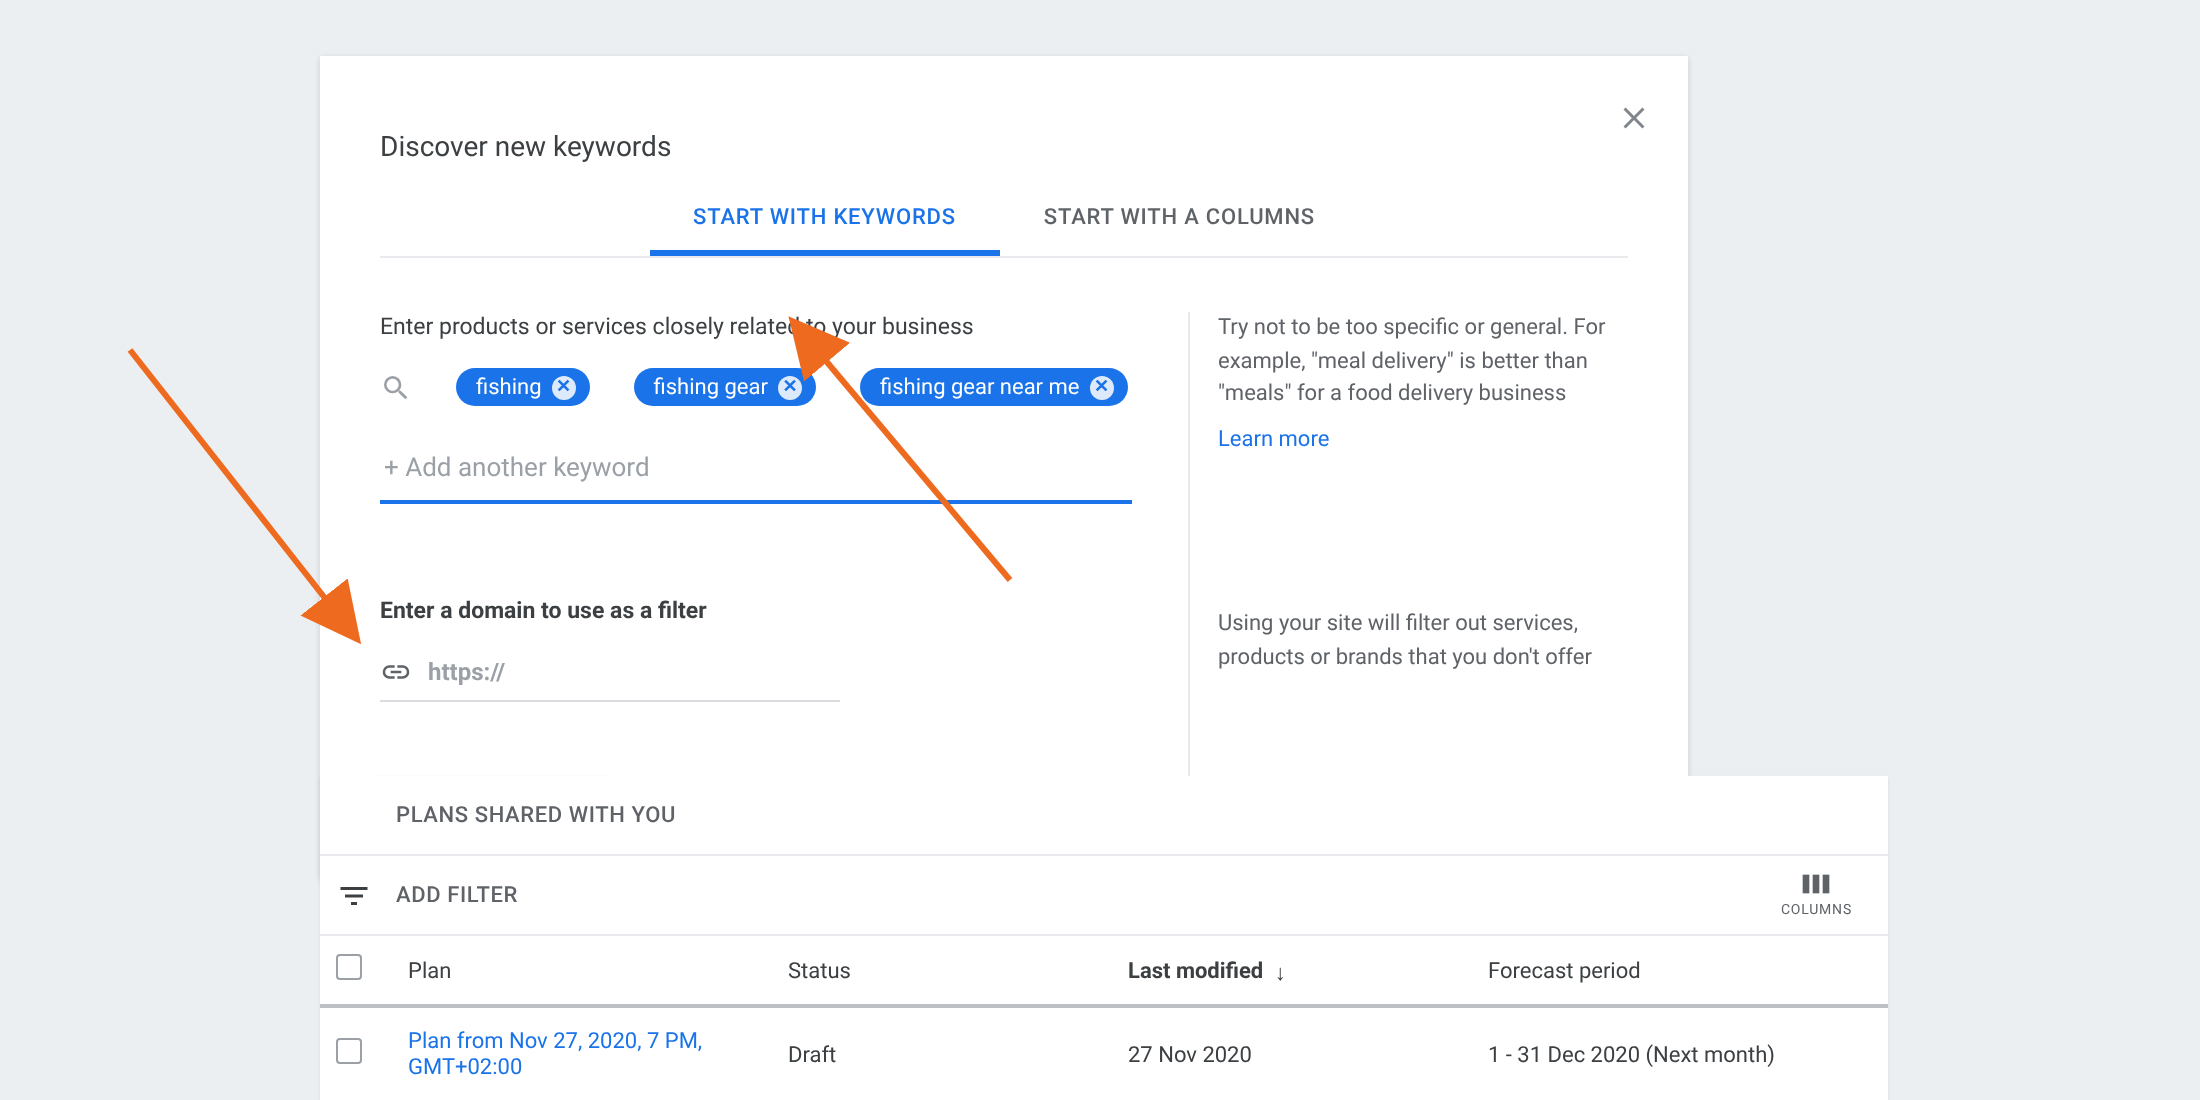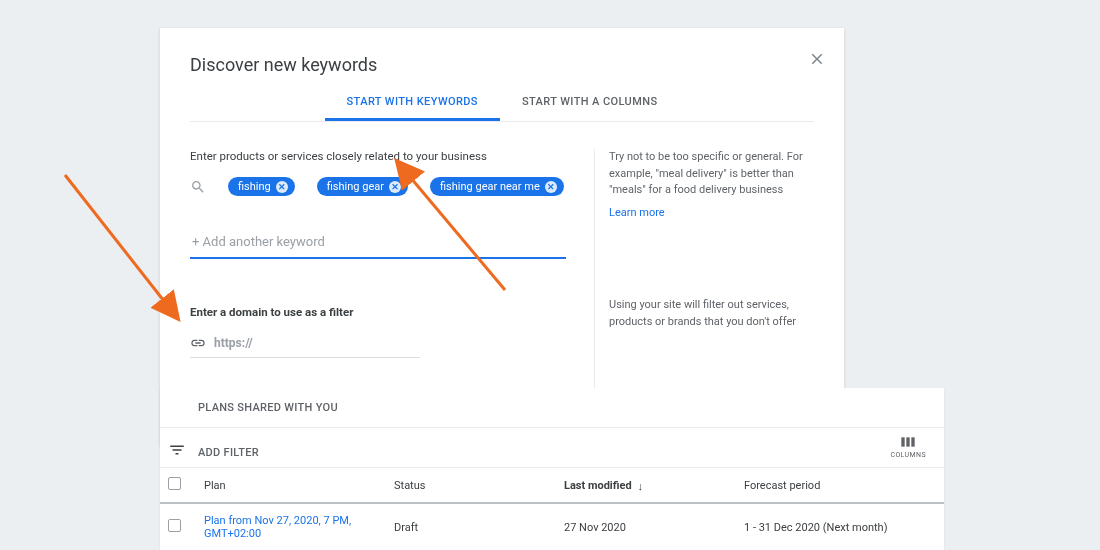--- a/index.html
+++ b/index.html
@@ -14,21 +14,21 @@
     color: #3c4043;
   }
   .dialog {
     position: absolute;
     left: 160px; top: 28px;
     width: 684px;
     background: #fff;
     box-shadow: 0 1px 3px rgba(0,0,0,0.15);
     padding: 26px 30px 18px 30px;
   }
-  .dialog-title { font-size: 18px; font-weight: 400; color: #3c4043; margin-bottom: 10px;}
+  .dialog-title { font-size: 14px; font-weight: 400; color: #3c4043; margin-bottom: 10px; margin-top: 12px;}
   .close-icon {
     position: absolute;
     right: 18px; top: 22px;
     width: 18px; height: 18px;
     color: #80868b; cursor: pointer;
   }
   .tabs-row {
     display: flex; gap: 0;
     border-bottom: 1px solid #e8eaed;
     margin-bottom: 27px;
@@ -61,21 +61,21 @@
     background: #1a73e8; color: #fff;
     font-size: 11px; padding: 3px 7px 3px 10px;
     border-radius: 11px;
   }
   .chip-x {
     display:inline-flex; align-items:center; justify-content:center;
     width:12px; height:12px; border-radius:50%;
     background: rgba(255,255,255,0.85); color:#1a73e8;
     font-size: 9px; font-weight:bold;
   }
-  .kw-placeholder { color:#9aa0a6; font-size:13px; padding-left:2px; width:100%; margin-top:16px; }
+  .kw-placeholder { color:#9aa0a6; font-size:13px; padding-left:2px; width:100%; margin-top:2px; }
   .locale-row {
     display:flex; gap:14px; margin-top:4px; font-size:11px; color:#3c4043;
   }
   .locale-item { display:flex; align-items:center; gap:4px; }
   .learn-more { color:#1a73e8; text-decoration:none; display:inline-block; margin-top:6px; cursor:pointer;}
   .domain-section { margin-top: 46px; font-weight: bold; }
   .domain-input {
     display:flex; align-items:center; gap:8px;
     border-bottom:1px solid #dadce0; padding:6px 0; width: 230px;
   }
@@ -96,21 +96,21 @@
     width:784px; background:#fff;
     padding: 0;
     box-shadow: 0 1px 2px rgba(0,0,0,0.08);
   }
   .plan-tabs {
     display:flex; gap:0; padding:0 24px;
   }
   .plan-tab { padding:13px 14px; font-size:11px; letter-spacing:0.3px; font-weight:500; color:#5f6368; cursor:pointer;}
   .plan-tab.active { color:#1a73e8; border-bottom:3px solid #1a73e8; }
   .filter-row {
-    display:flex; align-items:flex-end; padding:8px 8px;
+    display:flex; align-items:center; padding:8px 8px;
     border-top:1px solid #e8eaed;
   }
   .filter-icon { width:18px; color:#3c4043; }
   .add-filter { font-size:11px; letter-spacing:0.3px; color:#5f6368; margin-left:12px; font-weight:500;}
   .columns-btn { margin-left:auto; text-align:center; color:#5f6368; cursor:pointer; padding-right:10px;}
   .columns-btn .lbl { font-size:7px; letter-spacing:0.4px; }
   table { width:100%; border-collapse: collapse; font-size:11px; }
   thead th { text-align:left; font-weight:400; padding:9px 8px; border-top:1px solid #e8eaed; border-bottom:2px solid #bdc1c6; color:#3c4043;}
   thead th.lm { font-weight:700; }
   tbody td { padding:10px 8px; border-bottom:1px solid #e8eaed; }

